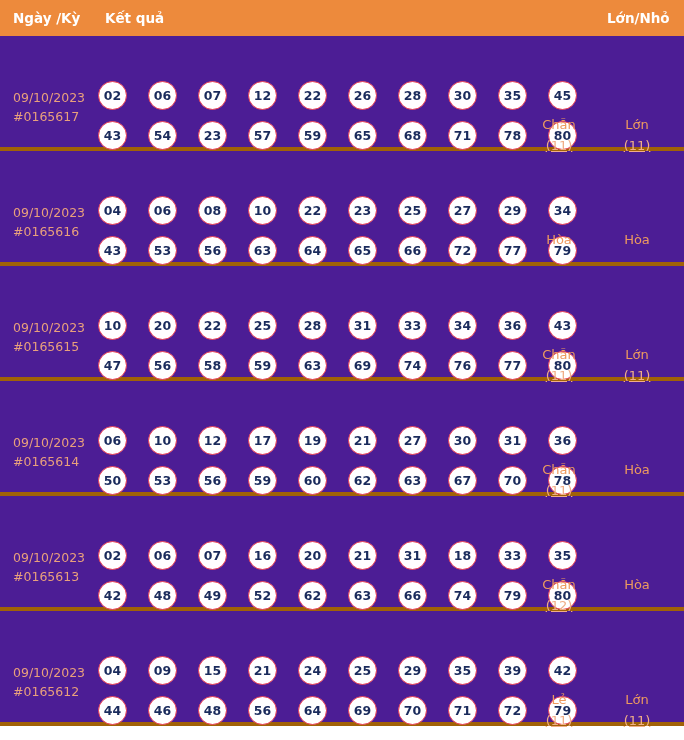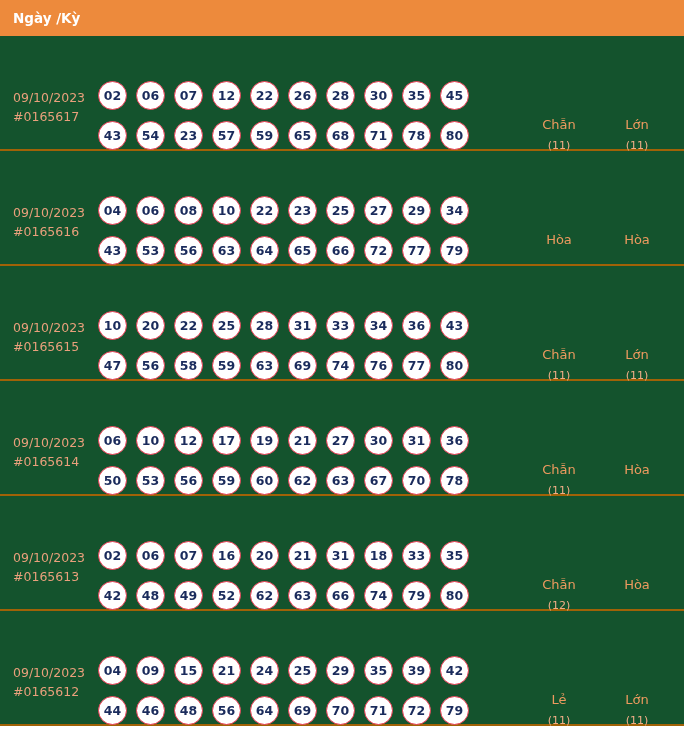--- a/index.html
+++ b/index.html
@@ -6,21 +6,21 @@
 
   html, body {
     width: 684px;
     height: 740px;
     background: #ffffff;
     font-family: "DejaVu Sans", sans-serif;
   }
 
   .table-wrap {
     width: 684px;
-    background: #14532d;
+    background: #4c1d95;
   }
 
   
   .thead {
     height: 36px;
     background: #ED8A3C;
     position: relative;
   }
   .th {
     position: absolute;
@@ -33,21 +33,21 @@
     white-space: nowrap;
   }
   .th-date   { left: 13px; }
   .th-result { left: 105px; }
   .th-parity { left: 530px; }
   .th-size   { left: 607px; }
 
   
   .row {
     position: relative;
-    border-bottom: 2px solid #a16207;
+    border-bottom: 4px solid #a16207;
     min-height: 115px;
   }
   .row:first-of-type { border-top: none; }
 
   .cell-date {
     position: absolute;
     left: 13px;
     top: 52px;
     color: #E9A07C;
     font-size: 12.5px;
@@ -56,21 +56,21 @@
   }
   .cell-date .d2 { display: block; }
 
   .cell-balls {
     position: absolute;
     left: 98px;
     top: 45px;
   }
   .ball-line {
     display: flex;
-    gap: 9px;
+    gap: 21px;
     margin-bottom: 11px;
   }
   .ball {
     width: 29px;
     height: 29px;
     border: 1.4px solid #E8384F;
     border-radius: 50%;
     display: flex;
     align-items: center;
     justify-content: center;
@@ -90,31 +90,34 @@
     font-size: 13px;
     line-height: 21px;
     width: 70px;
     margin-top: 28px;
   }
   .cell-parity { left: 524px; }
   .cell-size   { left: 602px; }
   .cell-parity .cnt, .cell-size .cnt {
     display: block;
     color: #F0AE87;
-    font-size: 11px;
+    font-size: 13px;
+    text-decoration: underline;
   }
   .cell-parity .cnt:empty, .cell-size .cnt:empty { display: none; }
 </style>
 </head>
 <body>
 
 <div class="table-wrap">
 
   <div class="thead">
     <div class="th th-date">Ngày /Kỳ</div>
+    <div class="th th-result">Kết quả</div>
+    <div class="th th-size">Lớn/Nhỏ</div>
   </div>
 
   <div id="rows-container">
       <div class="row">
         <div class="cell-date"><span>09/10/2023</span><span class="d2">#0165617</span></div>
         <div class="cell-balls">
           <div class="ball-line">
             <div class="ball">02</div>
             <div class="ball">06</div>
             <div class="ball">07</div>

